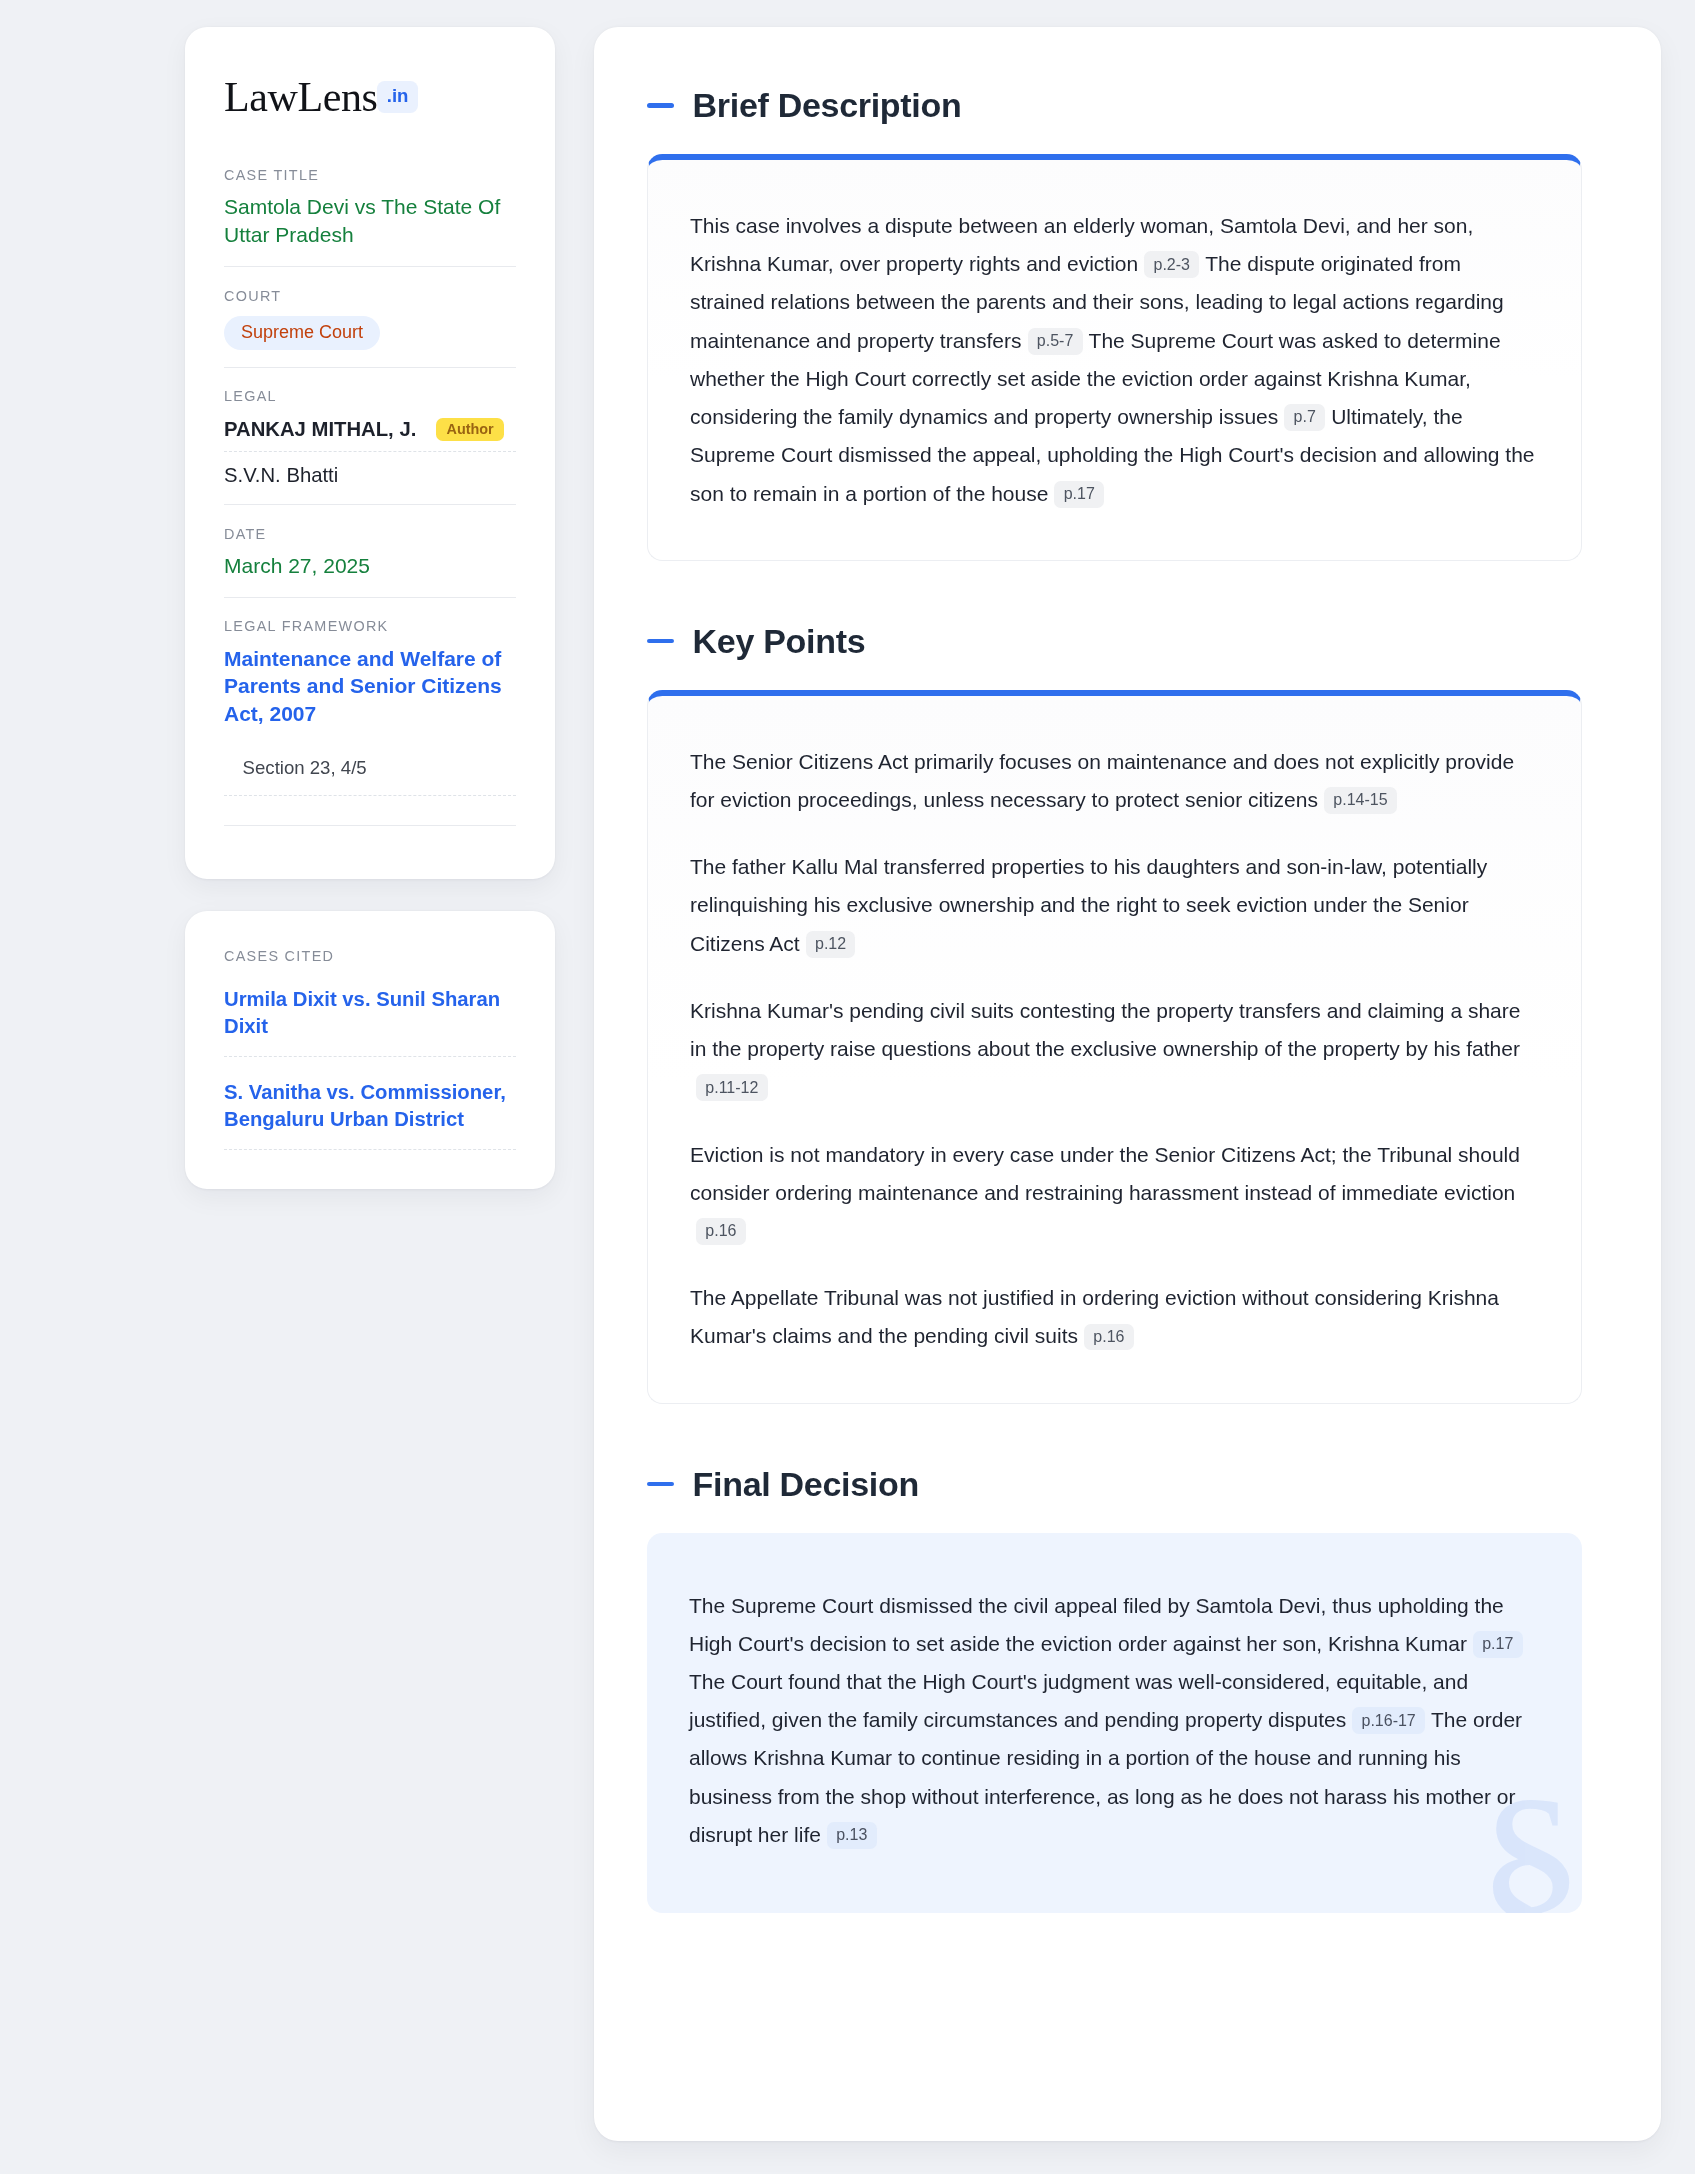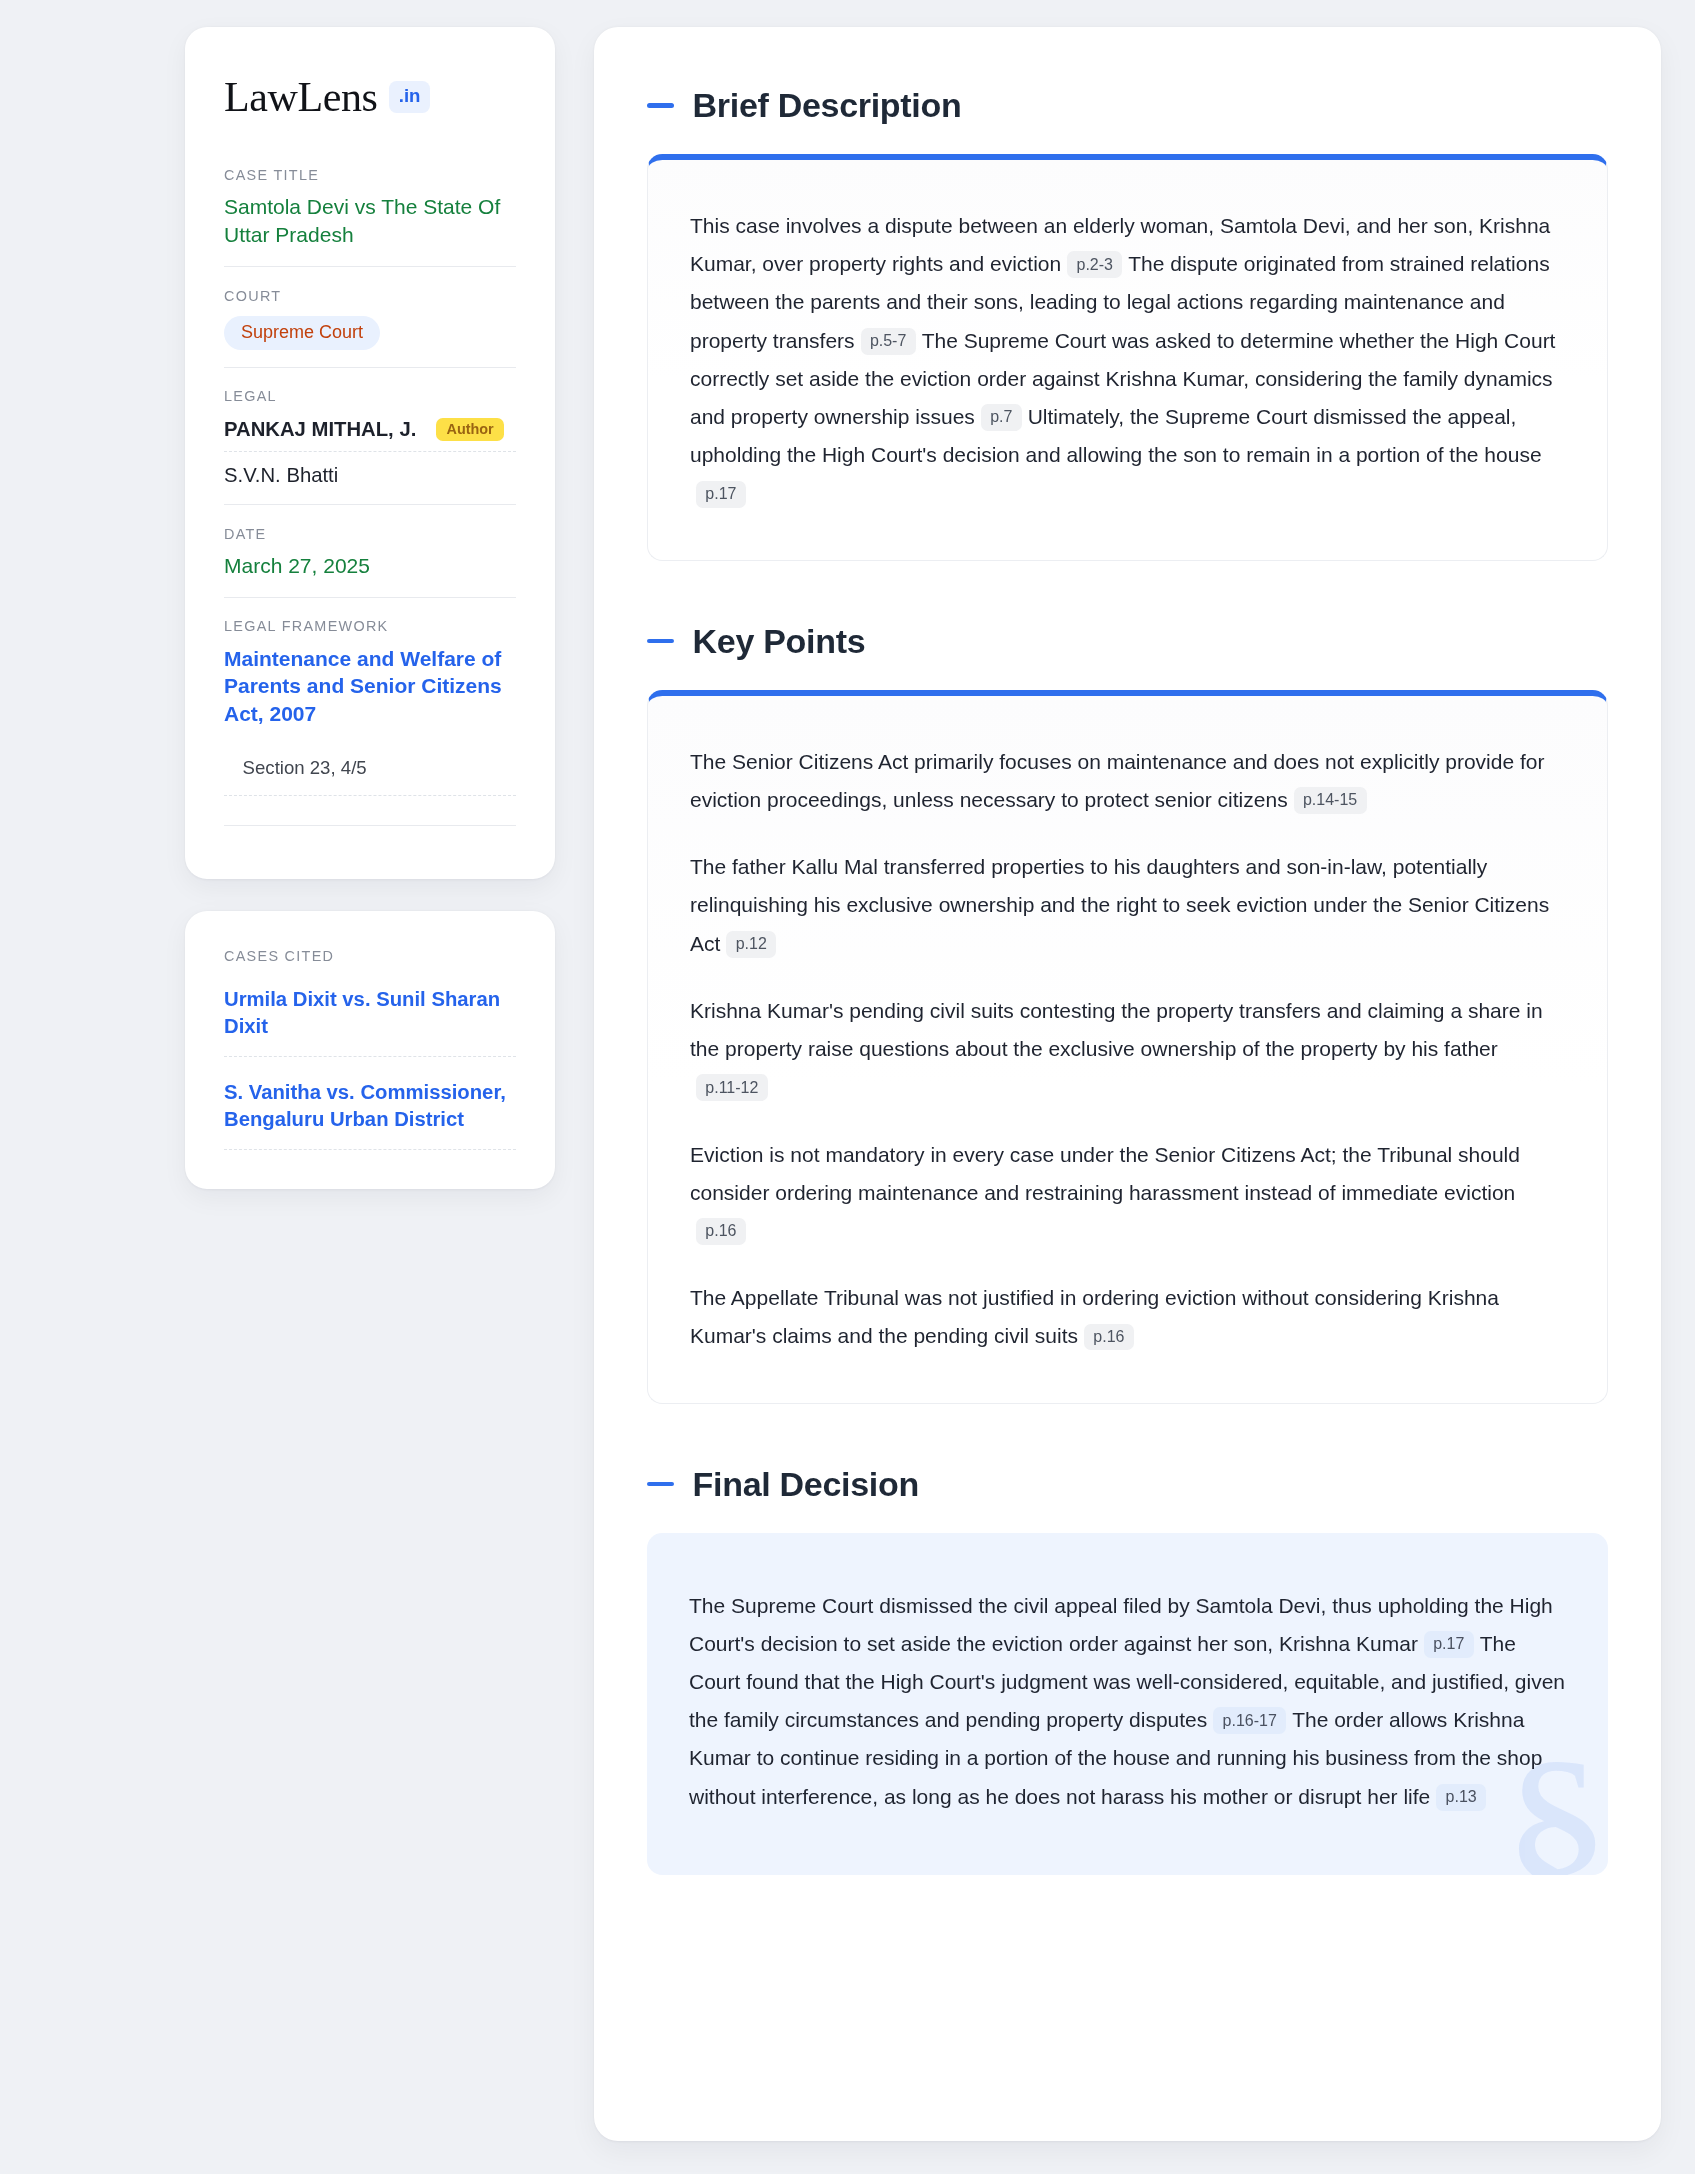--- a/index.html
+++ b/index.html
@@ -34,21 +34,20 @@
     background: #ffffff;
     border-radius: 22px;
     box-shadow: 0 0.8px 2.5px rgba(16,24,40,.05), 0 8.5px 25.4px rgba(16,24,40,.05);
   }
 
   .sidebar-main { padding: 49px 39px 36px 39px; }
 
   .brand {
     display: flex;
     align-items: center;
-    gap: 12px;
     margin-bottom: 49px;
   }
   .brand-name {
     font-family: "Liberation Serif", serif;
     font-size: 42px;
     line-height: 1;
     letter-spacing: -0.4px;
     color: #111318;
   }
   .brand-tld {
@@ -155,21 +154,21 @@
     border-bottom: 0.8px dashed #dfe3e8;
   }
   .cited-item + .cited-item { margin-top: 22px; }
 
   
   .main {
     flex: 1;
     background: #ffffff;
     border-radius: 24px;
     box-shadow: 0 0.8px 2.5px rgba(16,24,40,.05), 0 10.2px 29px rgba(16,24,40,.05);
-    padding: 59px 53px 76px 53px;
+    padding: 59px 79px 76px 53px;
     min-height: 2114px;
   }
 
   .section + .section { margin-top: 61px; }
 
   .section-head {
     display: flex;
     align-items: center;
     gap: 18.6px;
     margin-bottom: 29px;

